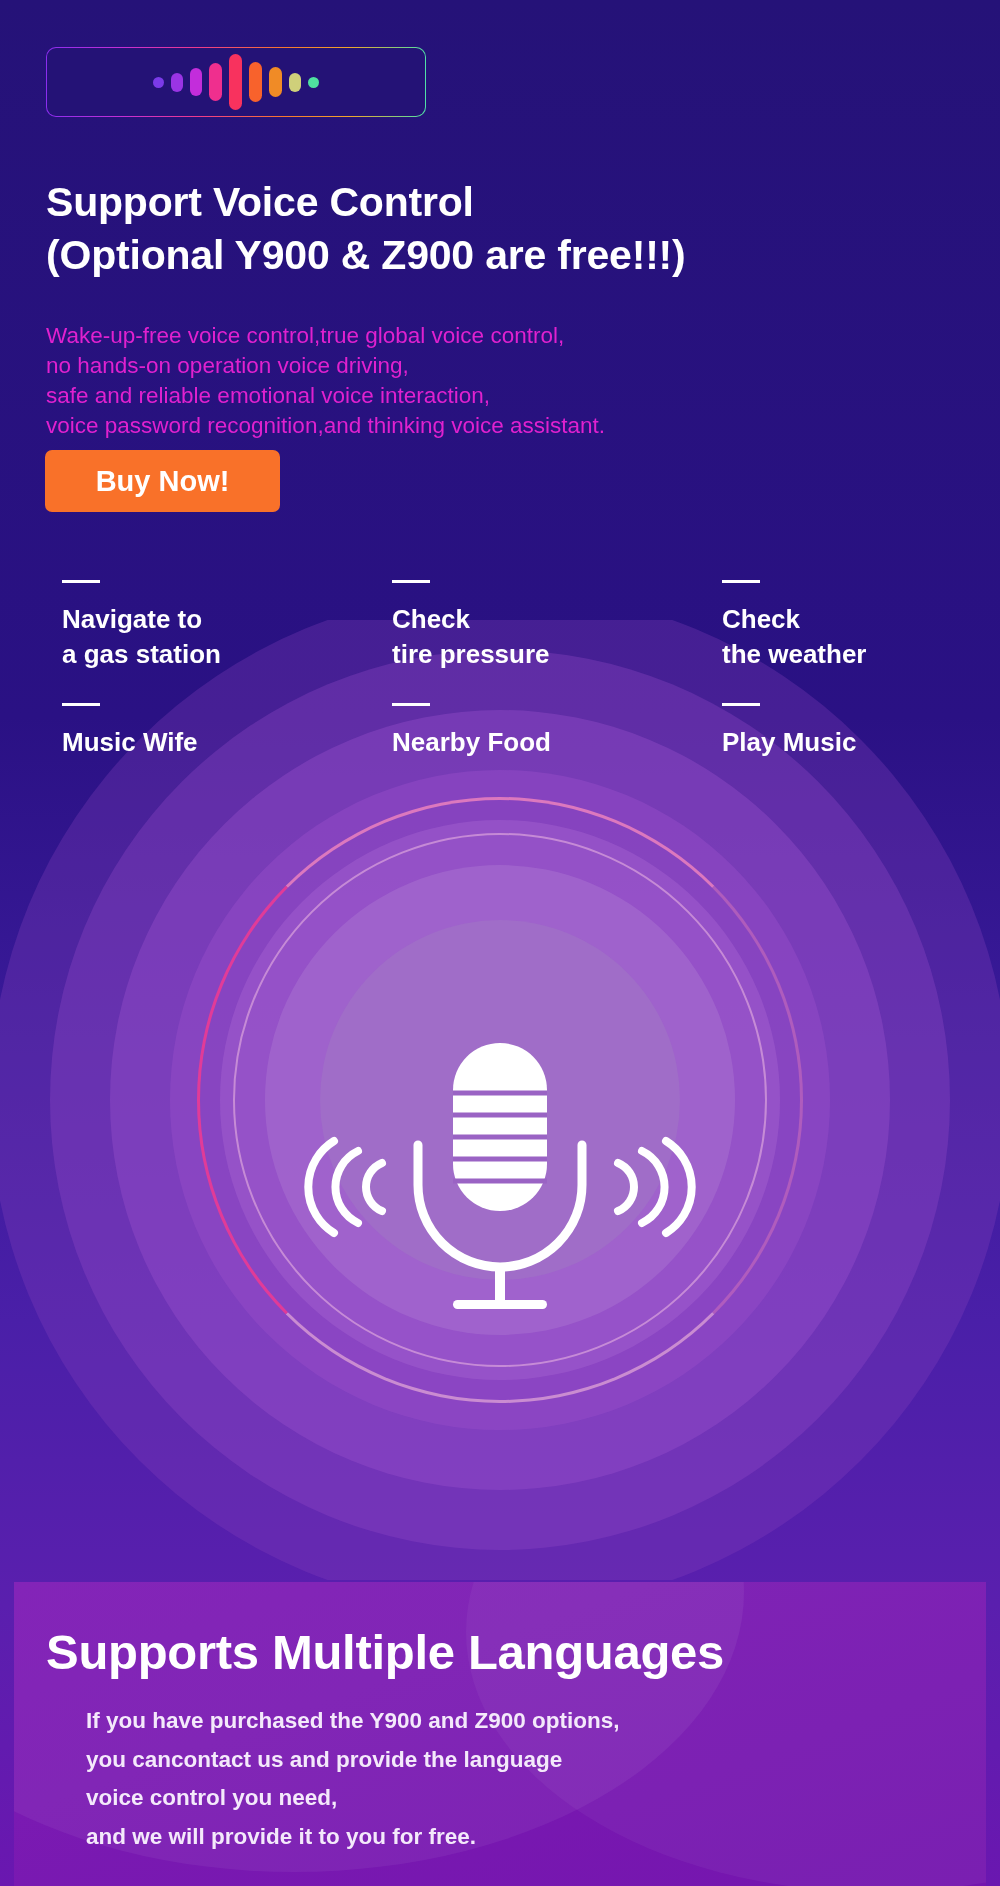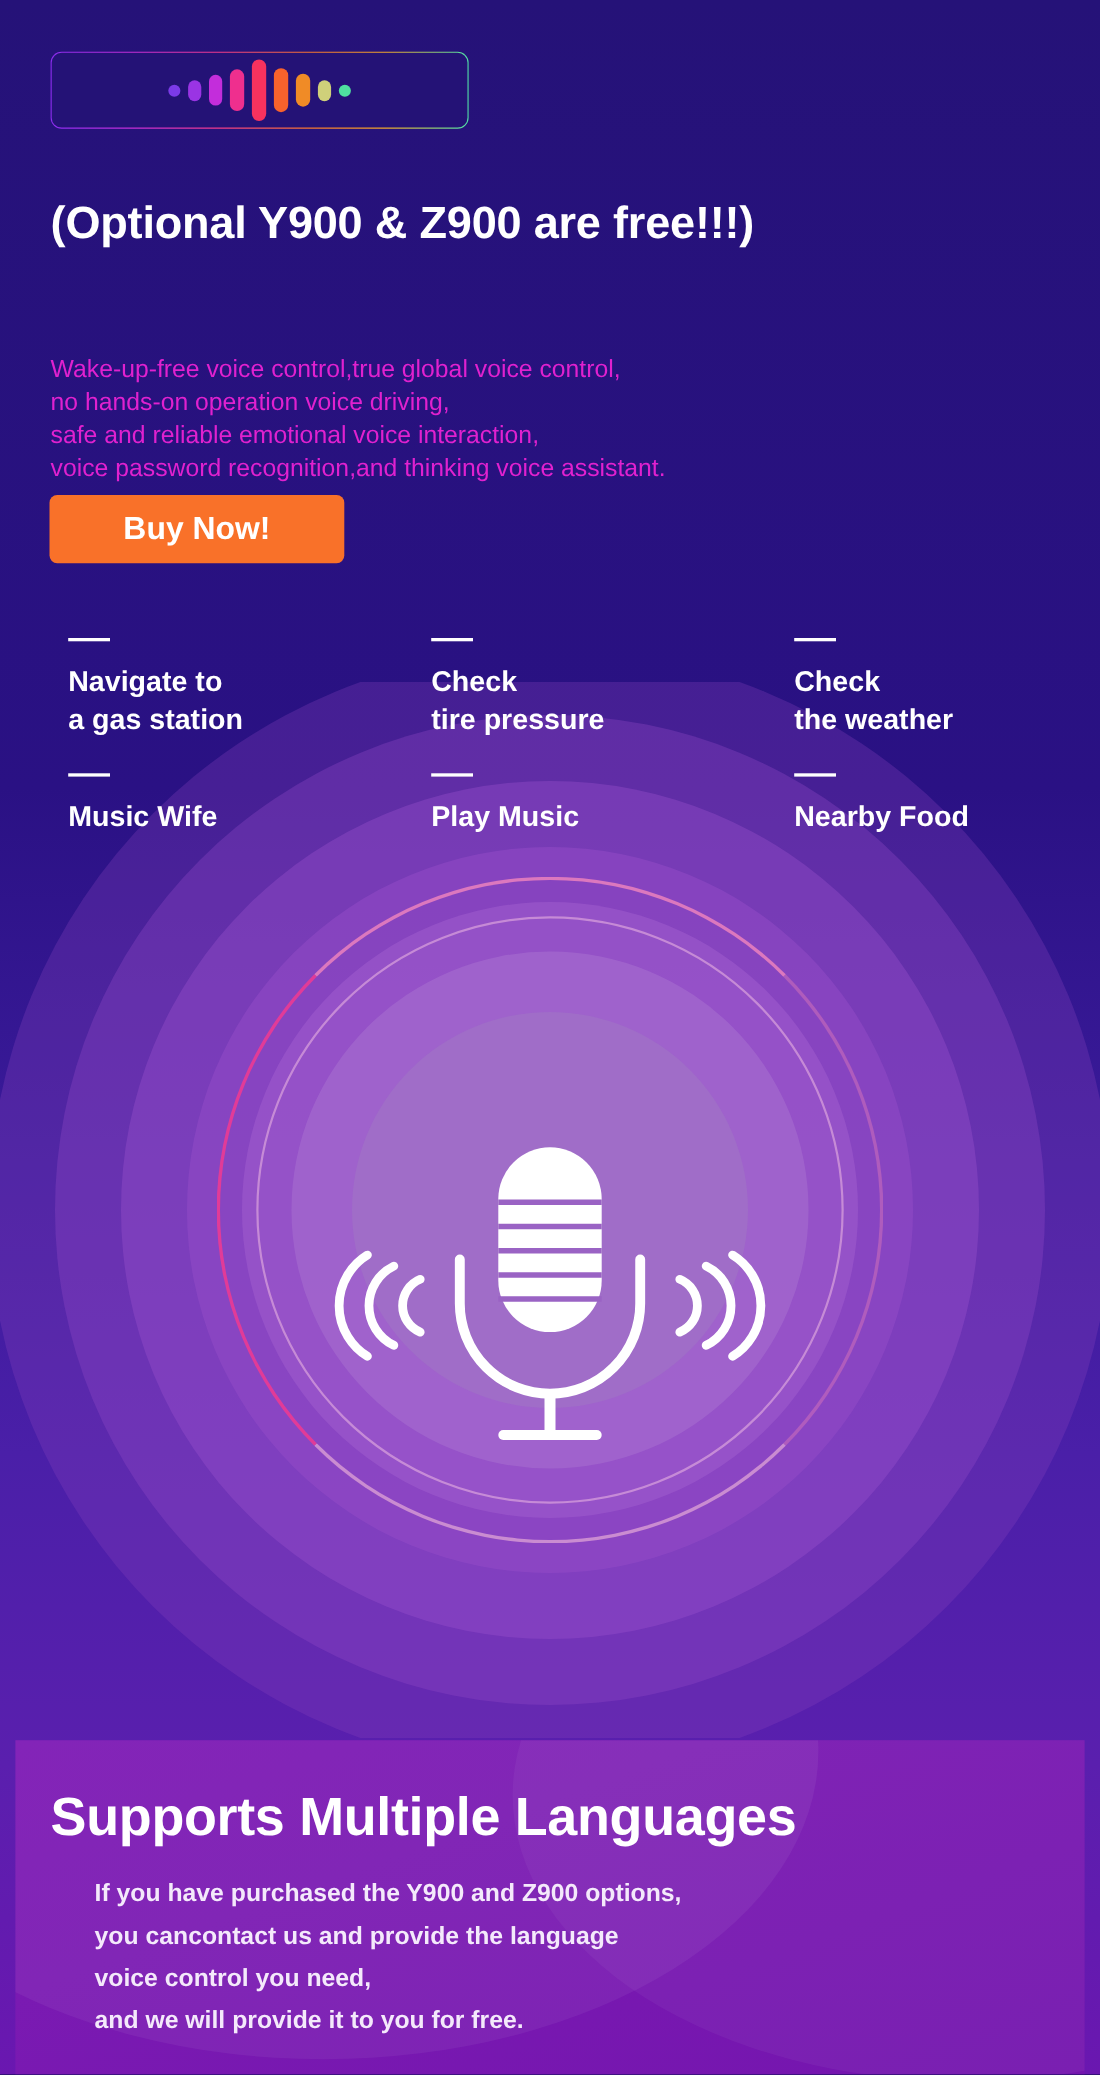--- a/index.html
+++ b/index.html
@@ -112,21 +112,21 @@
     font-size: 22.5px;
     line-height: 1.33;
     font-weight: normal;
   }
   .desc div { white-space: nowrap; }
 
   .buy-btn {
     position: absolute;
     left: 45px;
     top: 450px;
-    width: 268px;
+    width: 235px;
     height: 62px;
     background: #f97129;
     border: none;
     border-radius: 7px;
     color: #ffffff;
     font-family: "Liberation Sans", sans-serif;
     font-size: 29px;
     font-weight: bold;
     cursor: pointer;
     padding: 0;
@@ -240,20 +240,21 @@
         <span class="wbar" style="width: 13px; height: 38px; background: rgb(239, 47, 142);"></span>
         <span class="wbar" style="width: 13px; height: 56px; background: rgb(248, 50, 94);"></span>
         <span class="wbar" style="width: 13px; height: 40px; background: rgb(248, 98, 44);"></span>
         <span class="wbar" style="width: 13px; height: 30px; background: rgb(240, 139, 38);"></span>
         <span class="wbar" style="width: 12px; height: 19px; background: rgb(207, 208, 122);"></span>
         <span class="wbar" style="width: 11px; height: 11px; background: rgb(79, 224, 160);"></span>
       </div>
   </div>
 
   <div class="headline">
+    <div>Support Voice Control</div>
     <div>(Optional Y900 &amp; Z900 are free!!!)</div>
   </div>
 
   <div class="desc">
     <div>Wake-up-free voice control,true global voice control,</div>
     <div>no hands-on operation voice driving,</div>
     <div>safe and reliable emotional voice interaction,</div>
     <div>voice password recognition,and thinking voice assistant.</div>
   </div>
 
@@ -274,25 +275,25 @@
       <div class="feature-dash"></div>
       <div class="feature-label">Check
 the weather</div>
     </div>
     <div>
       <div class="feature-dash"></div>
       <div class="feature-label">Music Wife</div>
     </div>
     <div>
       <div class="feature-dash"></div>
+      <div class="feature-label">Nearby Food</div>
+    </div>
+    <div>
+      <div class="feature-dash"></div>
       <div class="feature-label">Play Music</div>
-    </div>
-    <div>
-      <div class="feature-dash"></div>
-      <div class="feature-label">Nearby Food</div>
     </div>
   </div>
 
   <div class="mic-area">
     <svg width="420" height="300" viewBox="0 0 420 300">
 
       <rect x="163" y="8" width="94" height="168" rx="47" fill="#ffffff"></rect>
 
       <g stroke="#9a63c4" stroke-width="5" stroke-linecap="butt">
         <line x1="163" y1="58" x2="257" y2="58"></line>

